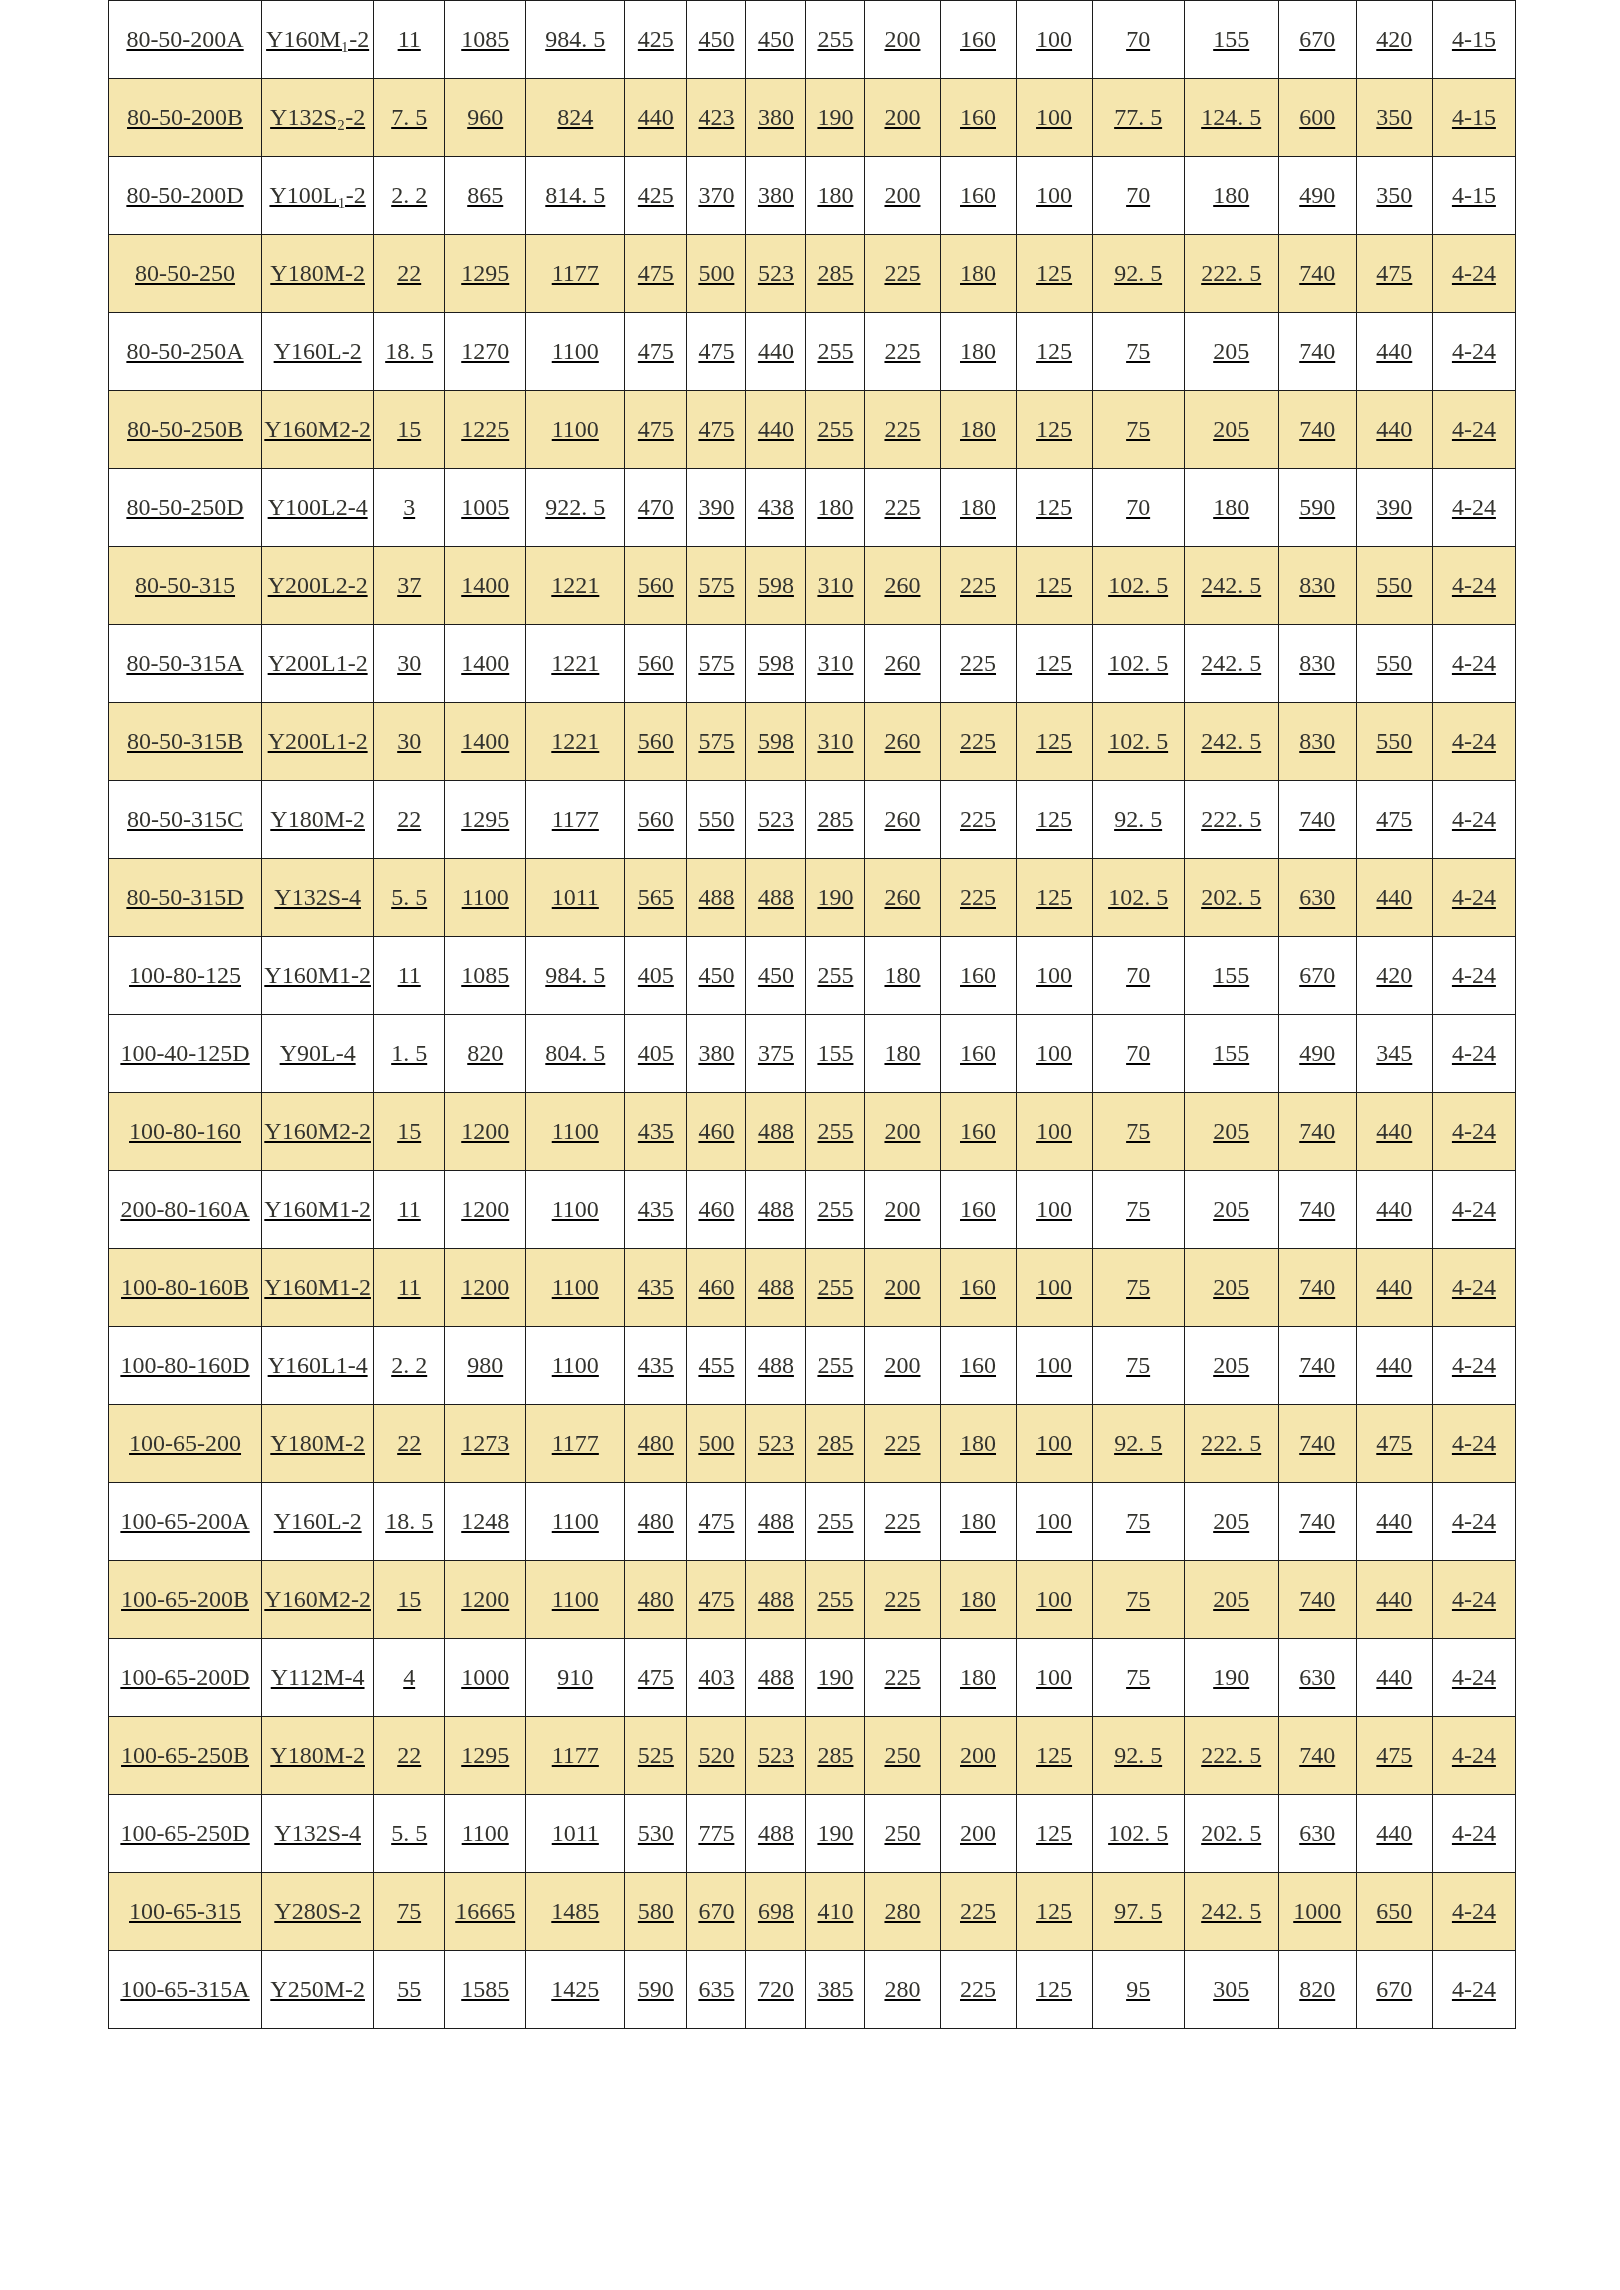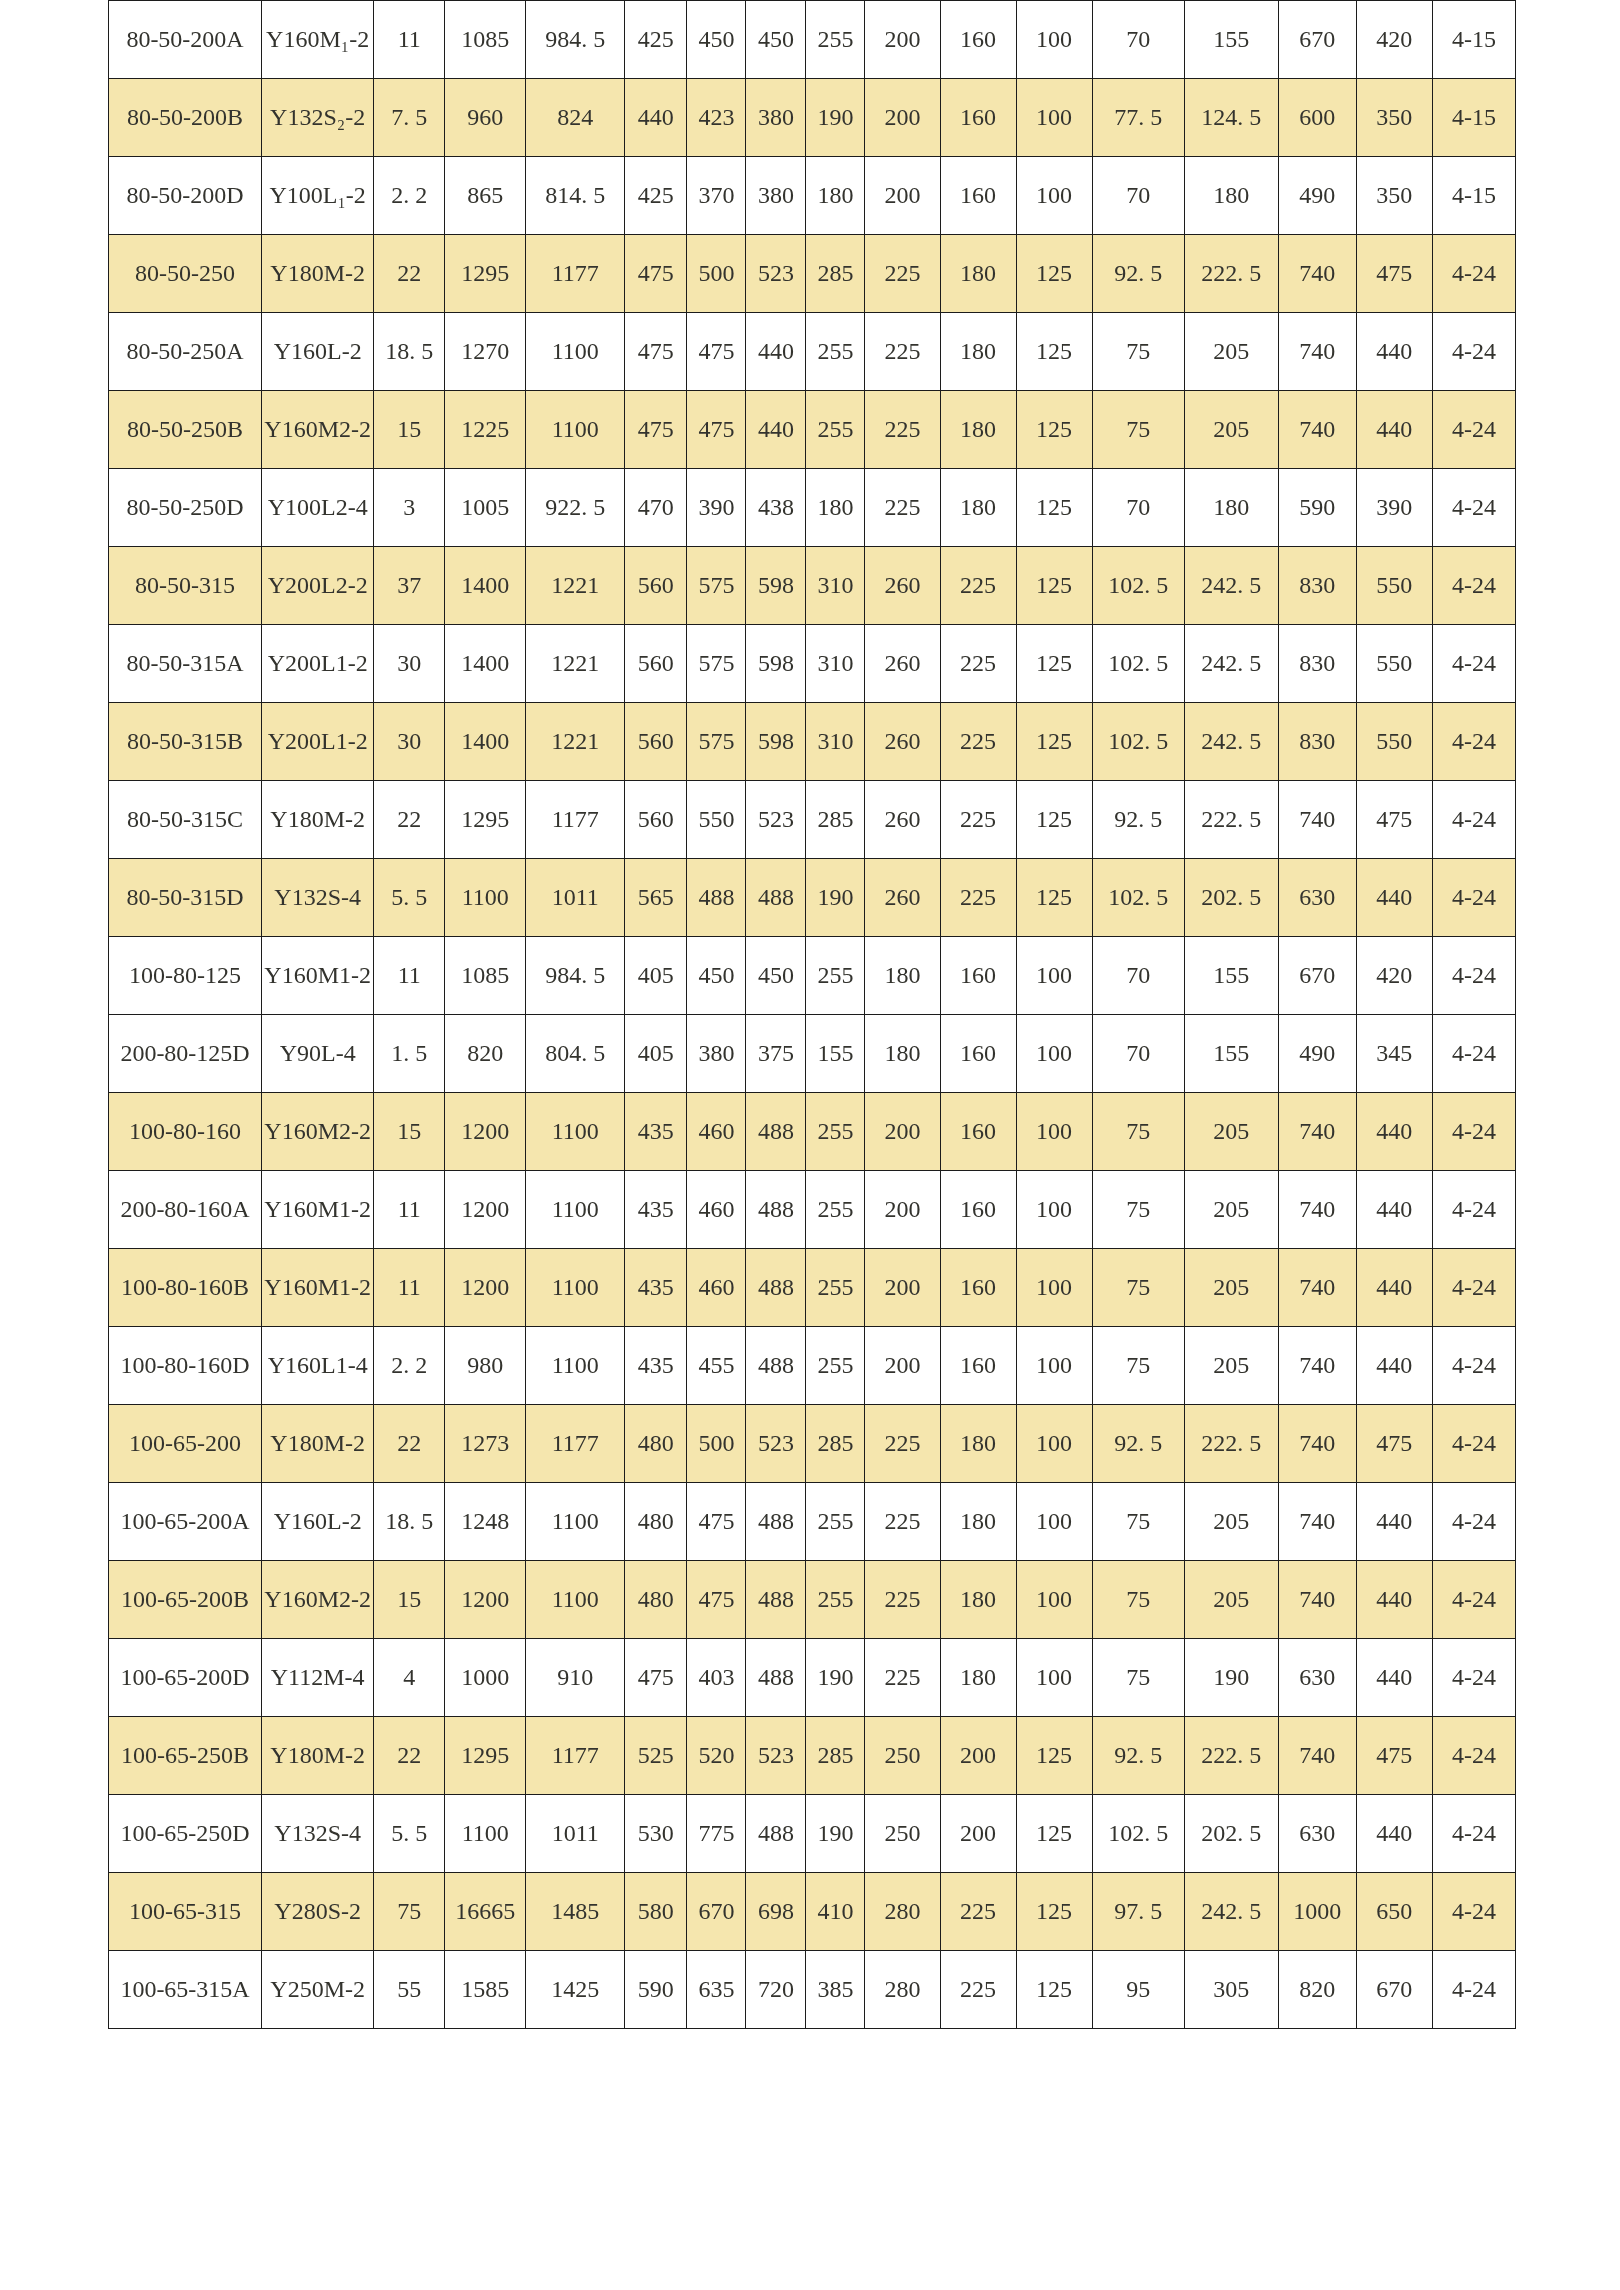--- a/index.html
+++ b/index.html
@@ -13,20 +13,21 @@
   .table-wrap {
     position: absolute;
     left: 108px;
     top: 0;
   }
   table.spec {
     border-collapse: collapse;
     table-layout: fixed;
     width: 1408px;
     height: 1796px;
+    text-decoration: underline;
   }
   table.spec td {
     border: 1.8px solid #1c1c1c;
     text-align: center;
     vertical-align: middle;
     font-size: 24px;
     color: #33332e;
     padding: 0;
     height: 77px;
     overflow: hidden;
@@ -303,21 +304,21 @@
           <td>180</td>
           <td>160</td>
           <td>100</td>
           <td>70</td>
           <td>155</td>
           <td>670</td>
           <td>420</td>
           <td>4-24</td>
         </tr>
         <tr>
-          <td>200-80-125D</td>
+          <td>100-40-125D</td>
           <td>Y90L-4</td>
           <td>1. 5</td>
           <td>820</td>
           <td>804. 5</td>
           <td>405</td>
           <td>380</td>
           <td>375</td>
           <td>155</td>
           <td>180</td>
           <td>160</td>

